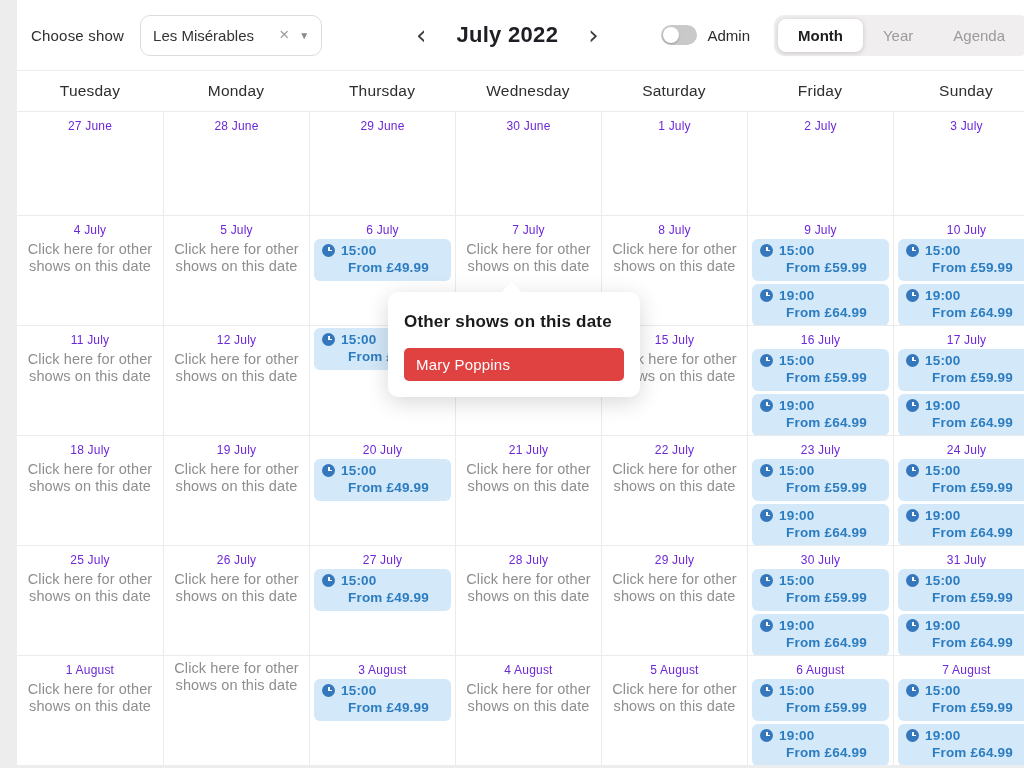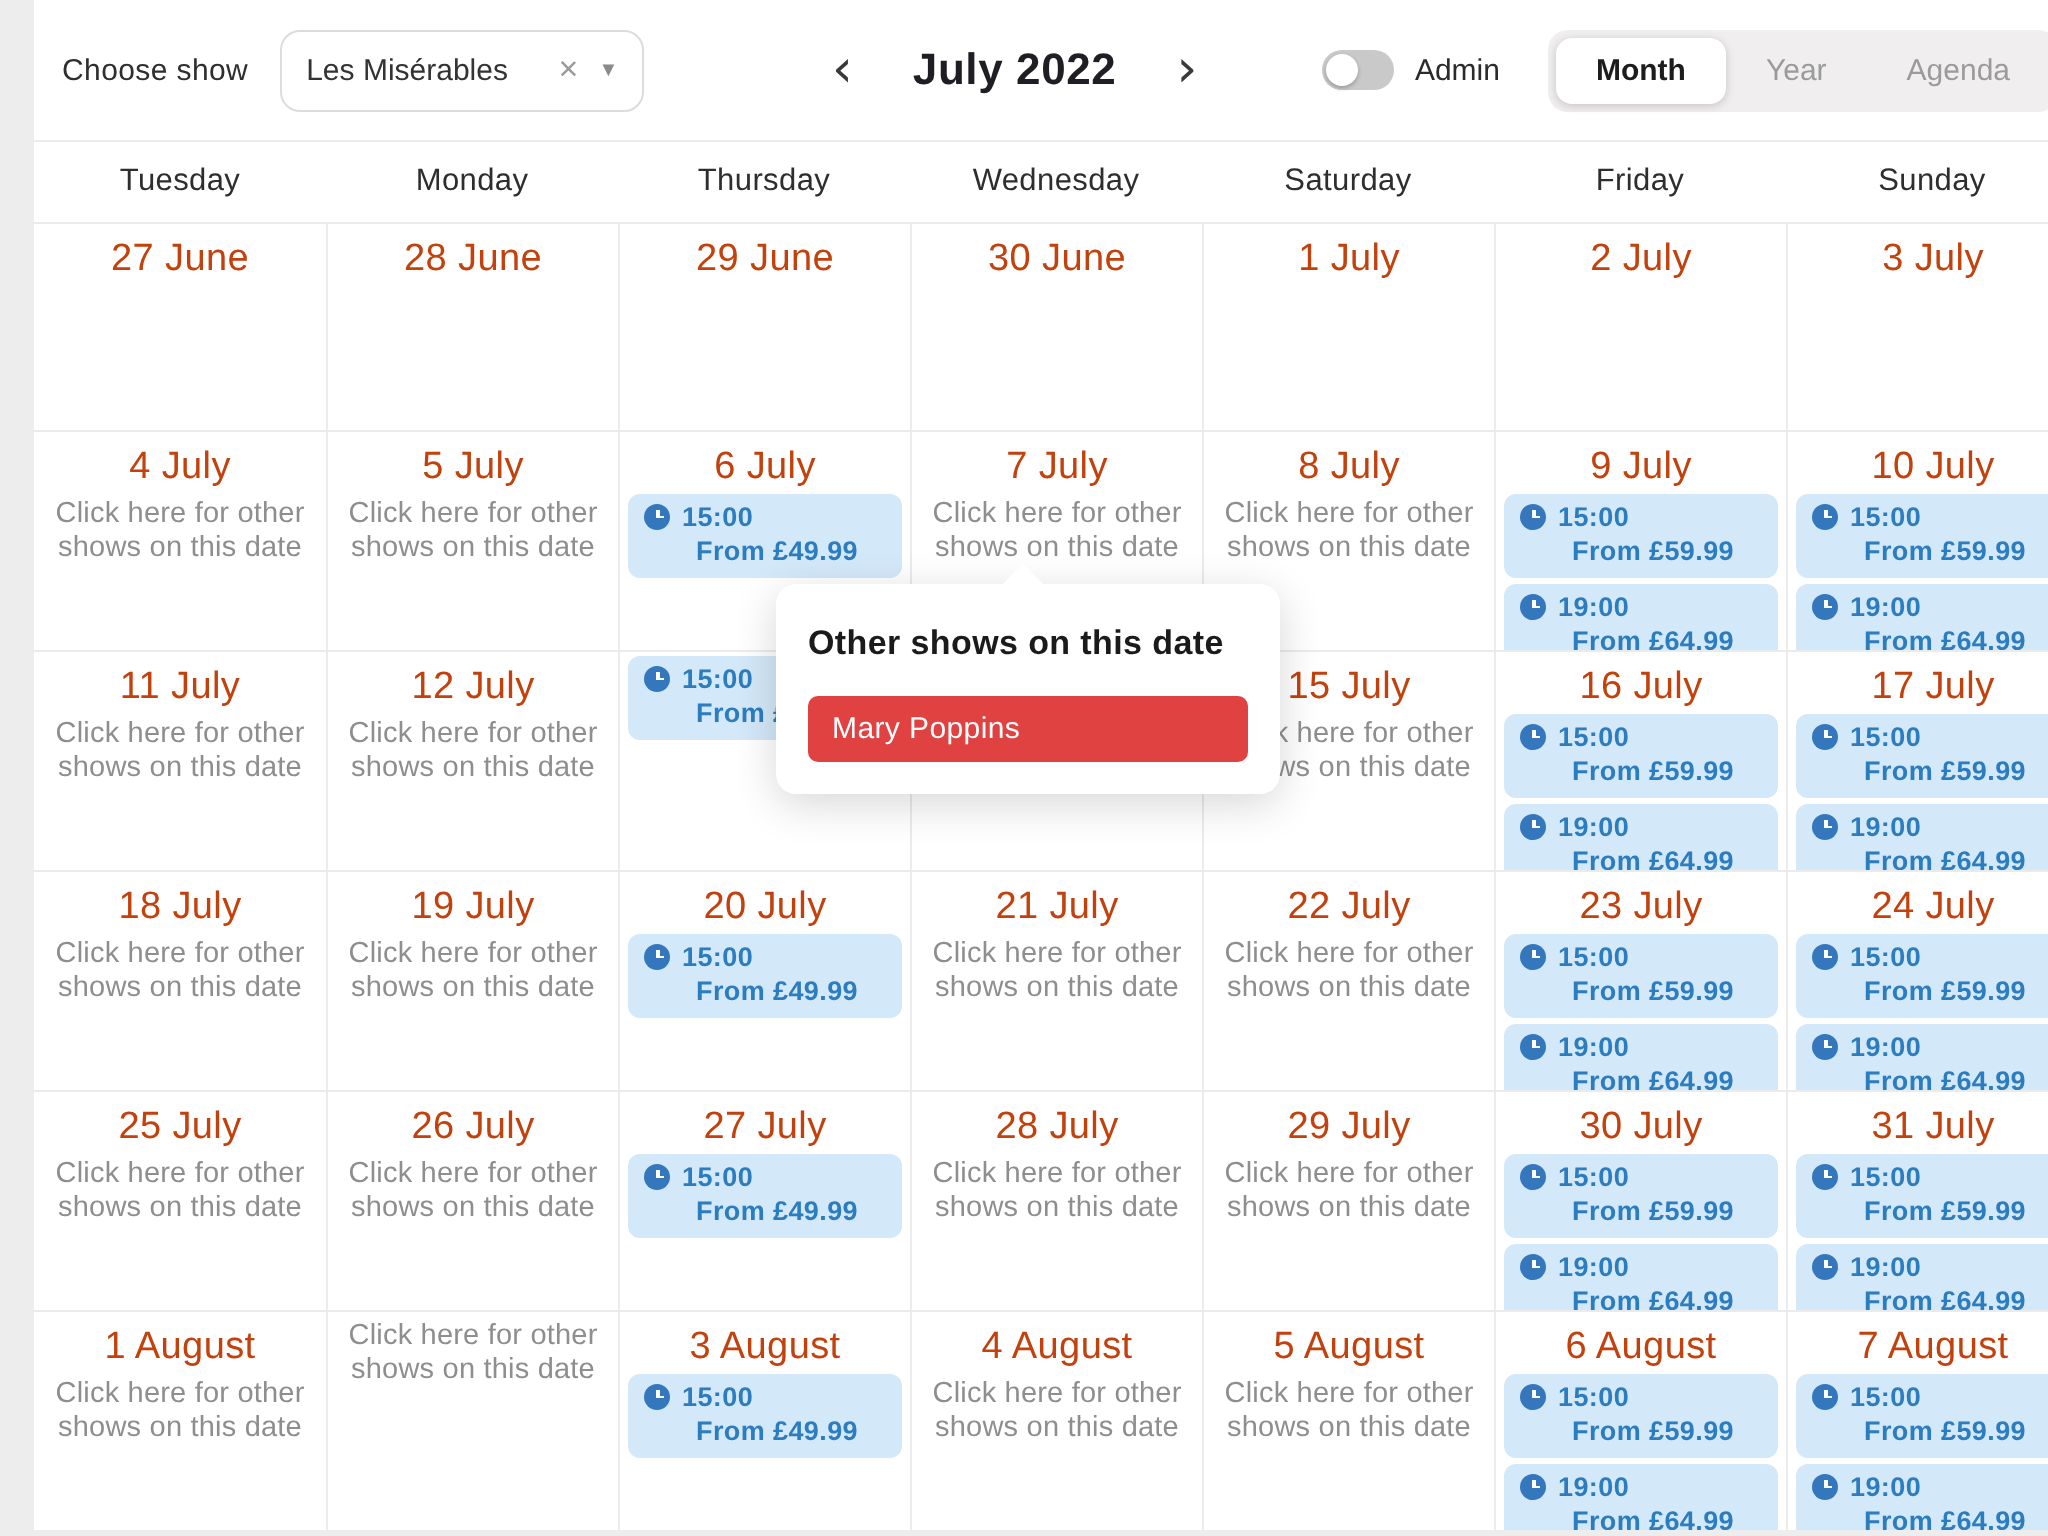--- a/index.html
+++ b/index.html
@@ -26,21 +26,21 @@
   .seg-item.active{background:#fff;color:#1d1d1d;font-weight:700;box-shadow:0 1px 5px rgba(0,0,0,.18);}
 
   
   .weekdays{display:grid;grid-template-columns:repeat(7,1fr);height:40px;background:#fff;}
   .weekday{display:flex;align-items:center;justify-content:center;font-size:15.5px;color:#2e2e2e;letter-spacing:.2px;}
 
   
   .grid{display:grid;grid-template-columns:repeat(7,1fr);grid-template-rows:104px 110px 110px 110px 110px 110px;background:#fff;}
   .cell{border-top:1px solid #ebebeb;overflow:hidden;box-sizing:border-box;}
   .cell:not(:nth-child(7n+1)){border-left:1px solid #ebebeb;}
-  .date-label{padding-top:7px;text-align:center;font-size:19px;color:#c2410c;letter-spacing:.2px;}
+  .date-label{padding-top:7px;text-align:center;font-size:12px;color:#6d28d9;letter-spacing:.2px;}
   .other-text{margin:4px auto 0;width:142px;text-align:center;font-size:14.5px;line-height:1.18;color:#8e8e8e;cursor:pointer;letter-spacing:.1px;}
   .chip{margin:2px 4px 3px;background:#d3e8f9;border-radius:6px;padding:4px 8px 6px;cursor:pointer;}
   .chip-line1{display:flex;align-items:center;gap:6px;}
   .clock{width:13px;height:13px;border-radius:50%;background:#3577bd;position:relative;flex:0 0 13px;}
   .clock::before{content:'';position:absolute;left:6px;top:2.5px;width:1.6px;height:4.5px;background:#fff;}
   .clock::after{content:'';position:absolute;left:6px;top:5.8px;width:4px;height:1.6px;background:#fff;}
   .chip-time{font-size:13.5px;font-weight:700;color:#2c7cc0;letter-spacing:.2px;}
   .chip-price{margin:2px 0 0 26px;font-size:13.5px;font-weight:700;color:#2c7cc0;letter-spacing:.2px;}
 
   

